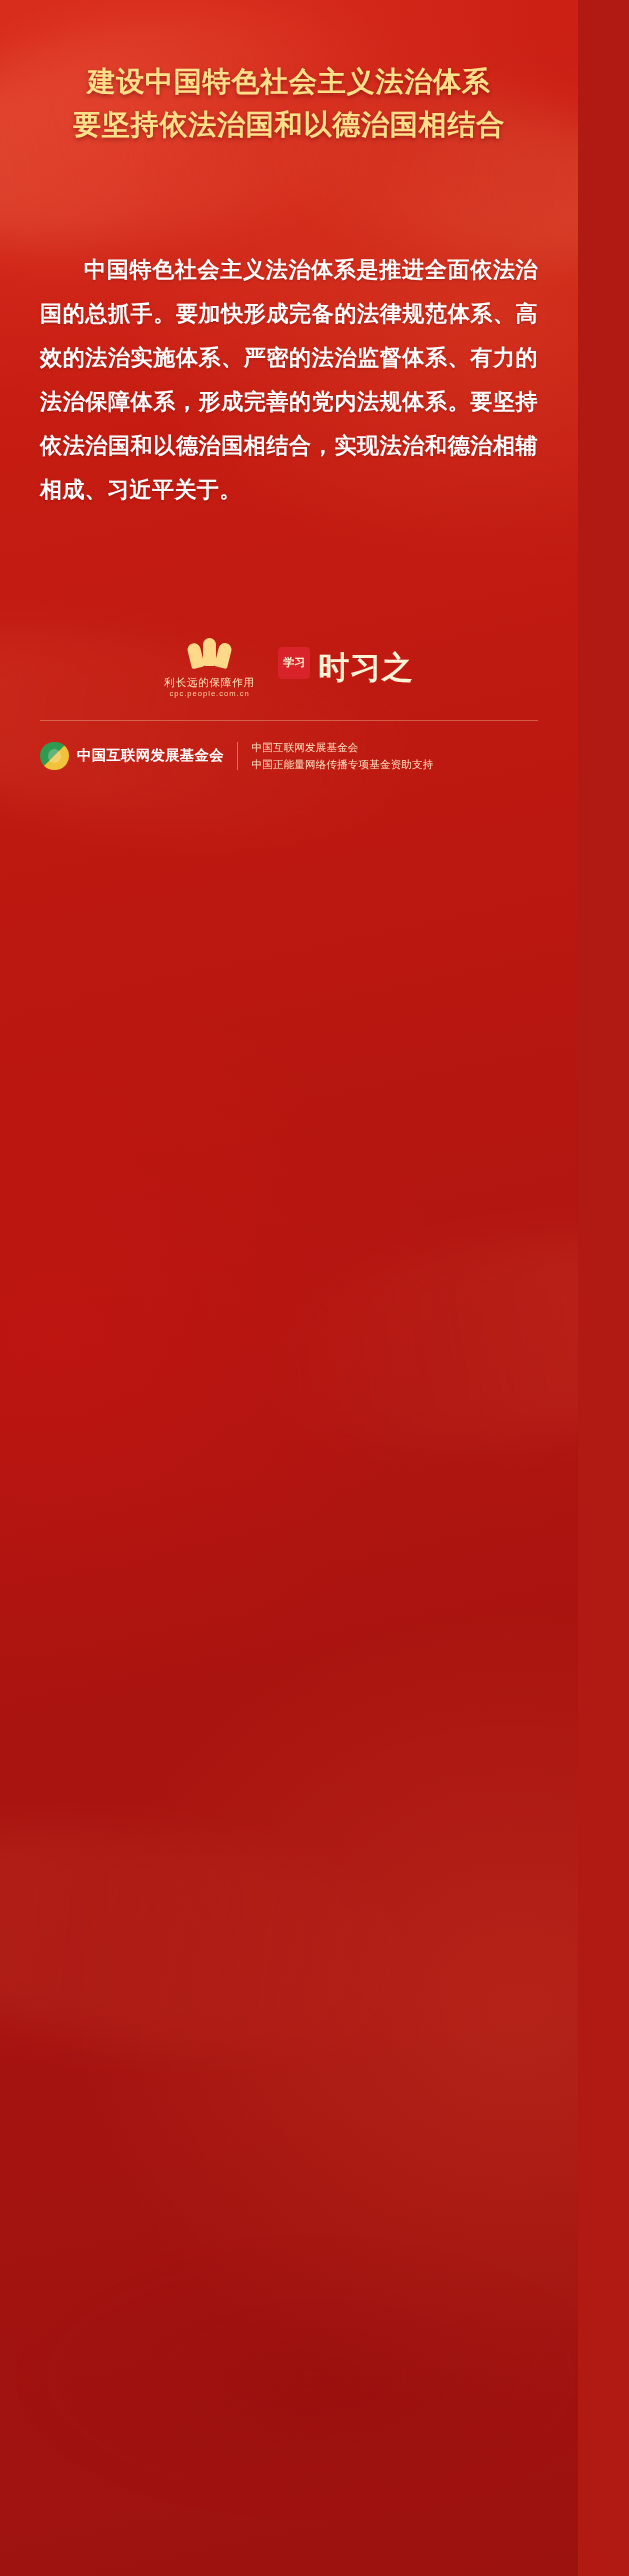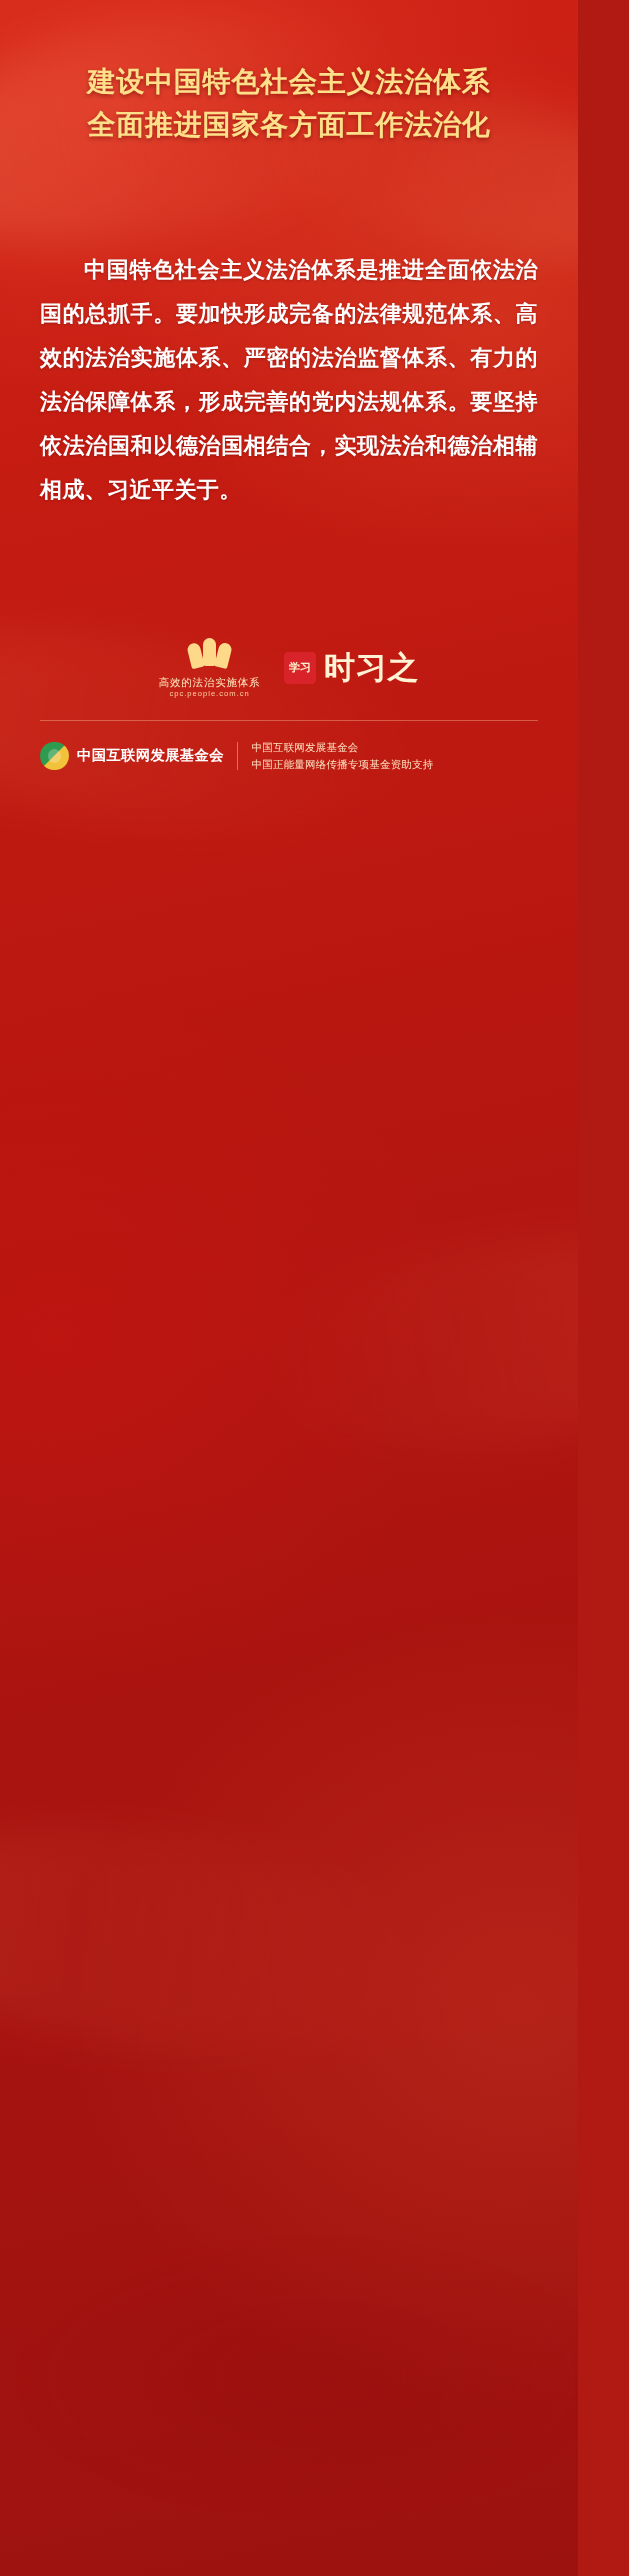--- a/index.html
+++ b/index.html
@@ -152,21 +152,21 @@
   }
   .rmw-url {
     color: #ffd2a0;
     font-size: 7.6px;
     letter-spacing: 1px;
     margin-top: 2.5px;
     white-space: nowrap;
   }
   .sxz-logo {
     display: flex;
-    align-items: center;
+    align-items: flex-start;
     gap: 8px;
   }
   .sxz-seal {
     width: 32px;
     height: 32px;
     background: #d8232a;
     border-radius: 4.2px;
     color: #fff2cf;
     font-size: 11px;
     font-weight: bold;
@@ -240,37 +240,37 @@
     <span class="c3"></span>
     <span class="c4"></span>
     <span class="c5"></span>
     <span class="c6"></span>
   </div>
 
   <div class="content">
 
     <div class="title-block">
       <div class="title-line">建设中国特色社会主义法治体系</div>
-      <div class="title-line">全面推进国家各方面工作法治化</div>
+      <div class="title-line">要坚持依法治国和以德治国相结合</div>
     </div>
 
 
     <div class="section sec2">
       <div class="para">中国特色社会主义法治体系是推进全面依法治国的总抓手。要加快形成完备的法律规范体系、高效的法治实施体系、严密的法治监督体系、有力的法治保障体系，形成完善的党内法规体系。要坚持依法治国和以德治国相结合，实现法治和德治相辅相成、习近平关于。</div>
     </div>
 
 
     <div class="footer">
       <div class="logos-row">
 
         <div class="rmw-logo">
           <div class="rmw-mark">
             <div class="fig"></div>
           </div>
-          <div class="rmw-name">高效的法治实施体系</div>
+          <div class="rmw-name">利长远的保障作用</div>
           <div class="rmw-url">cpc.people.com.cn</div>
         </div>
 
         <div class="sxz-logo">
           <div class="sxz-seal">学习</div>
           <div class="sxz-text">时习之</div>
         </div>
 
       </div>
 

